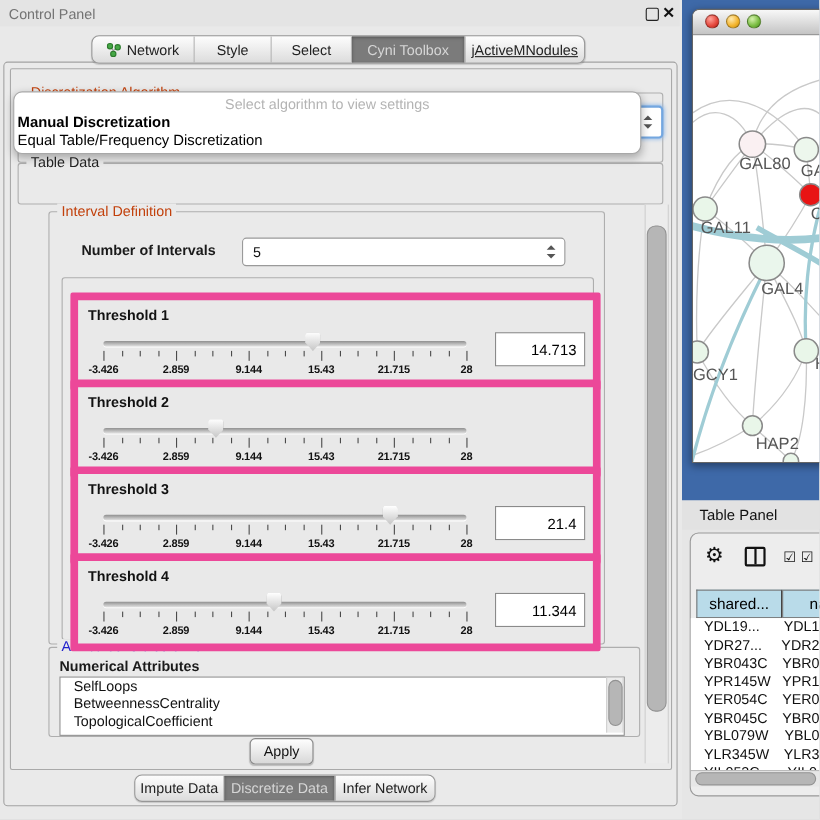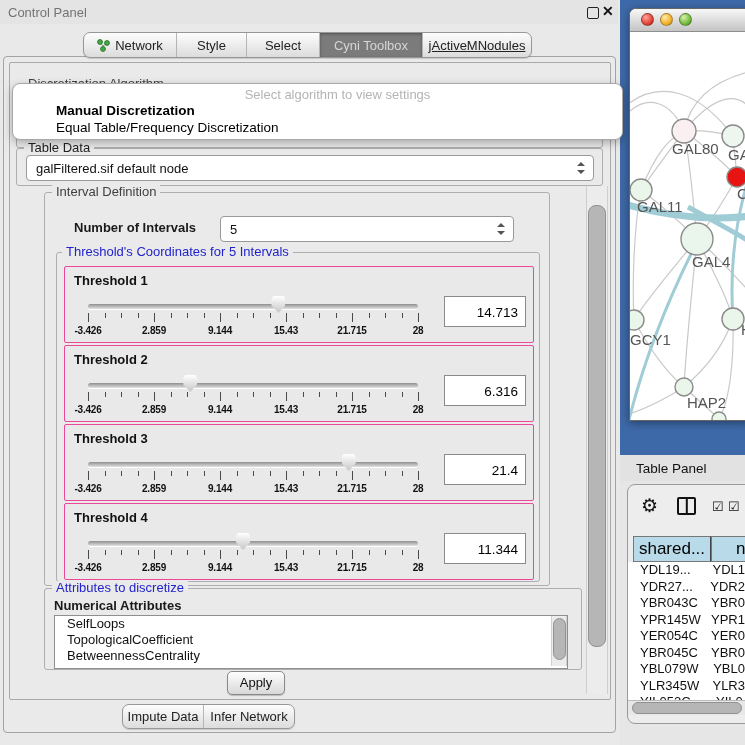--- a/index.html
+++ b/index.html
@@ -20,43 +20,43 @@
   .tabstrip{display:flex;height:24px;border:1px solid #979797;border-radius:7px;overflow:hidden;
             background:linear-gradient(#fdfdfd,#dcdcdc);box-shadow:0 1px 1px rgba(0,0,0,.15);}
   .tab{display:flex;align-items:center;justify-content:center;gap:5px;height:100%;
        border-right:1px solid #b5b5b5;color:#222;font-size:13px;white-space:nowrap;cursor:default;}
   .tab:last-child{border-right:none;}
   .tab.sel{background:#7b7b7b;color:#d6d6d6;box-shadow:inset 0 1px 3px rgba(0,0,0,.35);}
 
   
   .group{border:1px solid #aeaeae;border-radius:3px;}
   .group-label{position:absolute;background:#eaeaea;padding:0 4px;font-size:13px;line-height:14px;}
-  .lbl-green{color:#404040;}
+  .lbl-green{color:#c2410c;}
   .lbl-blue{color:#2222cc;}
   .lbl-dark{color:#222;}
 
   
   .combo{background:#fff;border:1px solid #9a9a9a;border-radius:4px;}
   .combo .val{position:absolute;left:9px;top:50%;transform:translateY(-50%);font-size:13px;color:#111;}
   .stepper{position:absolute;right:8px;top:50%;transform:translateY(-50%);width:8px;height:12px;}
   .stepper:before,.stepper:after{content:"";position:absolute;left:0;border-left:4px solid transparent;border-right:4px solid transparent;}
   .stepper:before{top:0;border-bottom:4.5px solid #555;}
   .stepper:after{bottom:0;border-top:4.5px solid #555;}
 
   .focus-ring{border:2px solid #74a7e0;box-shadow:0 0 4px #8ab6ea;}
 
   
   .popup{left:12px;top:83px;width:569px;height:55px;background:#fff;border:1px solid #a8a8a8;border-radius:8px;
-         box-shadow:0 3px 8px rgba(0,0,0,.28);z-index:50;overflow:hidden;padding-left:40px;}
+         box-shadow:0 3px 8px rgba(0,0,0,.28);z-index:50;overflow:hidden;}
   .popup-hint{margin-top:3px;text-align:center;color:#b4b4b4;font-size:13px;line-height:15px;}
   .popup-item{padding-left:3px;font-size:13.5px;line-height:17px;color:#000;}
   .popup-item.b{font-weight:bold;}
 
   
-  .thr-panel{left:64px;width:468px;height:75px;border:1px solid #ec4899;border-radius:2px;background:#e9e9e9;}
+  .thr-panel{left:64px;width:468px;height:75px;border:7px solid #ec4899;border-radius:2px;background:#e9e9e9;}
   .thr-label{position:absolute;left:9px;top:6px;font-weight:bold;font-size:13px;color:#111;}
   .thr-track{position:absolute;left:23px;top:37px;width:330px;height:5px;border-radius:3px;
              background:linear-gradient(#8f8f8f,#e2e2e2);box-shadow:0 1px 0 #fff;}
   .thr-handle{position:absolute;top:29px;width:14px;height:17px;background:linear-gradient(#ffffff,#c6c6c6);
               clip-path:polygon(12% 0%,88% 0%,100% 16%,100% 55%,50% 100%,0% 55%,0% 16%);
               filter:drop-shadow(0 0 0.6px #707070);}
   .tick{position:absolute;width:1px;background:#4a4a4a;}
   .tick-lbl{position:absolute;width:44px;text-align:center;font-size:10px;font-weight:bold;color:#111;letter-spacing:-0.2px;}
   .thr-value{position:absolute;left:379px;top:29px;width:82px;height:31px;background:#fff;border:1px solid #8a8a8a;
              font-size:13.5px;text-align:right;line-height:31px;padding-right:7px;box-sizing:border-box;color:#000;}
@@ -87,21 +87,21 @@
 
   .tp-title-strip{left:620px;top:455px;width:125px;height:26px;background:#e2e2e2;border-bottom:1px solid #c8c8c8;}
   .tp-title{left:636px;top:461px;font-size:13.5px;color:#111;}
   .tp-bg{left:620px;top:481px;width:125px;height:264px;background:#e6e6e6;}
   .tp-container{left:627px;top:484px;width:133px;height:238px;background:#ededed;border:1px solid #999;border-radius:8px;}
   .gear{left:641px;top:495px;font-size:19px;color:#111;line-height:22px;}
   .split-icon{left:677px;top:497px;width:19px;height:18px;border:2.4px solid #111;border-radius:2px;box-sizing:border-box;}
   .split-icon:before{content:"";position:absolute;left:50%;top:0;width:2.4px;height:100%;background:#111;transform:translateX(-50%);}
   .chk{font-size:13px;color:#111;top:499px;}
   .tp-header{top:536px;height:26px;background:#b9dbe9;border:1px solid #777;box-sizing:border-box;
-             font-size:17px;text-align:center;line-height:24px;color:#000;overflow:hidden;}
+             font-size:14px;text-align:center;line-height:24px;color:#000;overflow:hidden;}
   .tp-rows{left:628px;top:562px;width:117px;height:138px;overflow:hidden;background:#fff;}
   .tp-row{display:flex;height:16.5px;font-size:13px;color:#111;background:#fff;}
   .tp-c1{width:82px;padding-left:12px;box-sizing:border-box;white-space:nowrap;overflow:hidden;}
   .tp-c2{padding-left:6px;white-space:nowrap;}
   .h-track{left:628px;top:700px;width:117px;height:14px;background:#e7e7e7;border-top:1px solid #bbb;}
   .h-thumb{left:632px;top:702px;width:108px;height:10px;}
 
   .net-label{font-family:"Liberation Sans",sans-serif;fill:#555;font-size:15px;}
 </style>
 </head>
@@ -150,58 +150,56 @@
   </div>
 
   <div class="abs popup">
     <div class="popup-hint">Select algorithm to view settings</div>
     <div class="popup-item b">Manual Discretization</div>
     <div class="popup-item">Equal Table/Frequency Discretization</div>
   </div>
 
   <div class="abs group" style="left:16px;top:148px;width:585px;height:36px;"></div>
   <span class="group-label lbl-dark" style="left:24px;top:141px;">Table Data</span>
-  <div class="abs combo" style="left:26px;top:155px;width:566px;height:24px;">
-    <span class="val">galFiltered.sif default node</span>
-    <span class="stepper"></span>
-  </div>
 
   <div class="abs group" style="left:44px;top:192px;width:504px;height:392px;"></div>
   <span class="group-label lbl-green" style="left:52px;top:185px;">Interval Definition</span>
   <span class="abs" style="left:74px;top:220px;font-weight:bold;">Number of Intervals</span>
   <div class="abs combo" style="left:220px;top:216px;width:292px;height:24px;">
     <span class="val">5</span>
     <span class="stepper"></span>
   </div>
 
   <div class="abs group" style="left:56px;top:252px;width:482px;height:328px;"></div>
-  <span class="group-label lbl-blue" style="left:62px;top:245px;">Threshold's Coordinates for 5 Intervals</span>
   <div id="sliders"></div>
 
   <div class="abs group" style="left:44px;top:588px;width:536px;height:80px;"></div>
   <span class="group-label lbl-blue" style="left:52px;top:581px;">Attributes to discretize</span>
   <span class="abs" style="left:54px;top:598px;font-weight:bold;">Numerical Attributes</span>
   <div class="abs attr-list" id="attrList">
       <div class="attr-item">SelfLoops</div>
+      <div class="attr-item">BetweennessCentrality</div>
       <div class="attr-item">TopologicalCoefficient</div>
-      <div class="attr-item">BetweennessCentrality</div>
     </div>
   <div class="abs v-track" style="left:551px;top:616px;width:14px;height:50px;">
     <div class="sb-thumb" style="position:absolute;left:1px;top:2px;width:11px;height:40px;"></div>
   </div>
 
   <div class="abs v-track" style="left:586px;top:186px;width:20px;height:508px;">
     <div class="sb-thumb" style="position:absolute;left:1px;top:19px;width:16px;height:440px;"></div>
   </div>
 
   <div class="abs apply-btn">Apply</div>
 
   <div class="abs tabstrip" id="bottomTabs" style="left:122px;top:704px;height:23px;">
       <div class="tab" style="width: 80px;">
         <span>Impute Data</span>
+      </div>
+      <div class="tab sel" style="width: 100px;">
+        <span>Discretize Data</span>
       </div>
       <div class="tab" style="width: 90px;">
         <span>Infer Network</span>
       </div>
     </div>
 
   <div class="abs desktop"></div>
 
   <div class="abs net-window">
     <div class="net-titlebar">
@@ -368,21 +366,20 @@
       <div class="tick" style="left: 320px; top: 46px; height: 5px;"></div>
       <div class="tick" style="left: 336.5px; top: 46px; height: 5px;"></div>
       <div class="tick" style="left: 353px; top: 46px; height: 9px;"></div>
       <div class="tick-lbl" style="left: 1px; top: 58px;">-3.426</div>
       <div class="tick-lbl" style="left: 67px; top: 58px;">2.859</div>
       <div class="tick-lbl" style="left: 133px; top: 58px;">9.144</div>
       <div class="tick-lbl" style="left: 199px; top: 58px;">15.43</div>
       <div class="tick-lbl" style="left: 265px; top: 58px;">21.715</div>
       <div class="tick-lbl" style="left: 331px; top: 58px;">28</div>
       <div class="thr-handle" style="left: 118.299px;"></div>
-      <div class="thr-value">6.316</div>
     </div>
     <div class="abs thr-panel" style="top: 424px;">
       <div class="thr-label">Threshold 3</div>
       <div class="thr-track"></div>
       <div class="tick" style="left: 23px; top: 46px; height: 9px;"></div>
       <div class="tick" style="left: 39.5px; top: 46px; height: 5px;"></div>
       <div class="tick" style="left: 56px; top: 46px; height: 5px;"></div>
       <div class="tick" style="left: 72.5px; top: 46px; height: 5px;"></div>
       <div class="tick" style="left: 89px; top: 46px; height: 9px;"></div>
       <div class="tick" style="left: 105.5px; top: 46px; height: 5px;"></div>

